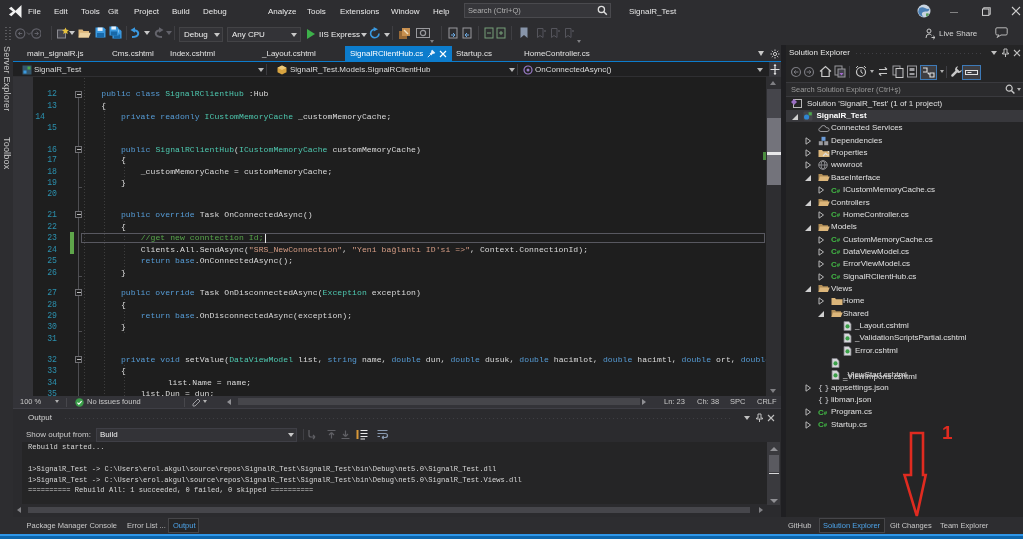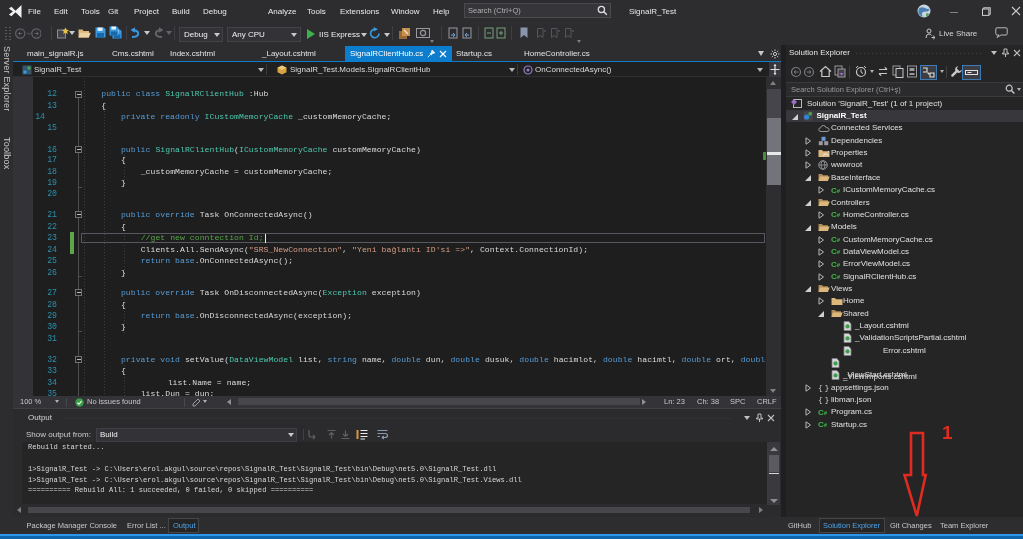--- a/index.html
+++ b/index.html
@@ -553,21 +553,21 @@
     <div style="position:absolute;left:855px;top:320.0px;height:12px;line-height:12px;font-family:Liberation Sans, sans-serif;font-size:8px;color:#e0e0e0;white-space:pre;">_Layout.cshtml</div>
     <svg style="position:absolute;left:843px;top:333.35px;" width="9" height="10" viewBox="0 0 9 10">
       <path d="M1 0.5 L5.8 0.5 L8 2.7 L8 9.5 L1 9.5 Z" fill="#d6d6da" stroke="#808086" stroke-width="0.8"></path>
       <circle cx="4.5" cy="5.4" r="2.1" fill="#3aa047"></circle>
     </svg>
     <div style="position:absolute;left:855px;top:332.35px;height:12px;line-height:12px;font-family:Liberation Sans, sans-serif;font-size:8px;color:#e0e0e0;white-space:pre;">_ValidationScriptsPartial.cshtml</div>
     <svg style="position:absolute;left:843px;top:345.7px;" width="9" height="10" viewBox="0 0 9 10">
       <path d="M1 0.5 L5.8 0.5 L8 2.7 L8 9.5 L1 9.5 Z" fill="#d6d6da" stroke="#808086" stroke-width="0.8"></path>
       <circle cx="4.5" cy="5.4" r="2.1" fill="#3aa047"></circle>
     </svg>
-    <div style="position:absolute;left:855px;top:344.7px;height:12px;line-height:12px;font-family:Liberation Sans, sans-serif;font-size:8px;color:#e0e0e0;white-space:pre;margin-left:28px;">Error.cshtml</div>
+    <div style="position:absolute;left:855px;top:344.7px;height:12px;line-height:12px;font-family:Liberation Sans, sans-serif;font-size:8px;color:#e0e0e0;white-space:pre;">Error.cshtml</div>
     <svg style="position:absolute;left:831px;top:358.04999999999995px;" width="9" height="10" viewBox="0 0 9 10">
       <path d="M1 0.5 L5.8 0.5 L8 2.7 L8 9.5 L1 9.5 Z" fill="#d6d6da" stroke="#808086" stroke-width="0.8"></path>
       <circle cx="4.5" cy="5.4" r="2.1" fill="#3aa047"></circle>
     </svg>
     <div style="position:absolute;left:843px;top:371px;height:12px;line-height:12px;font-family:Liberation Sans, sans-serif;font-size:8px;color:#e0e0e0;white-space:pre;">_ViewImports.cshtml</div>
     <svg style="position:absolute;left:831px;top:370.4px;" width="9" height="10" viewBox="0 0 9 10">
       <path d="M1 0.5 L5.8 0.5 L8 2.7 L8 9.5 L1 9.5 Z" fill="#d6d6da" stroke="#808086" stroke-width="0.8"></path>
       <circle cx="4.5" cy="5.4" r="2.1" fill="#3aa047"></circle>
     </svg>
     <div style="position:absolute;left:843px;top:369.4px;height:12px;line-height:12px;font-family:Liberation Sans, sans-serif;font-size:8px;color:#e0e0e0;white-space:pre;">_ViewStart.cshtml</div>

